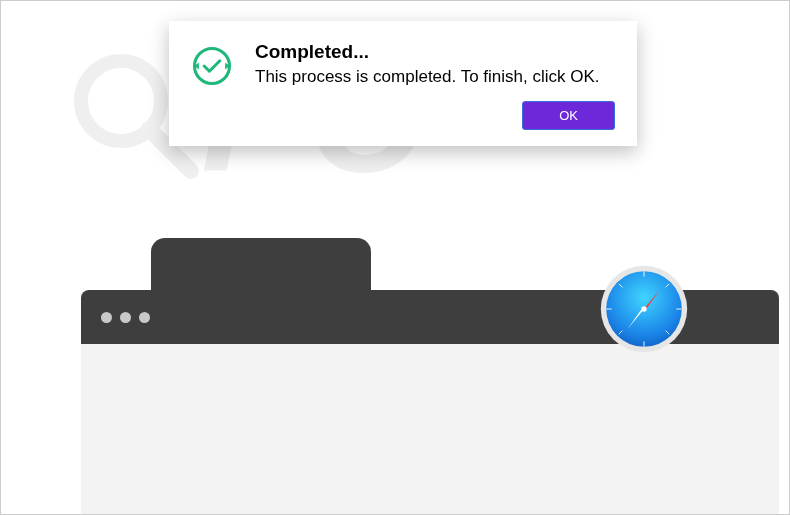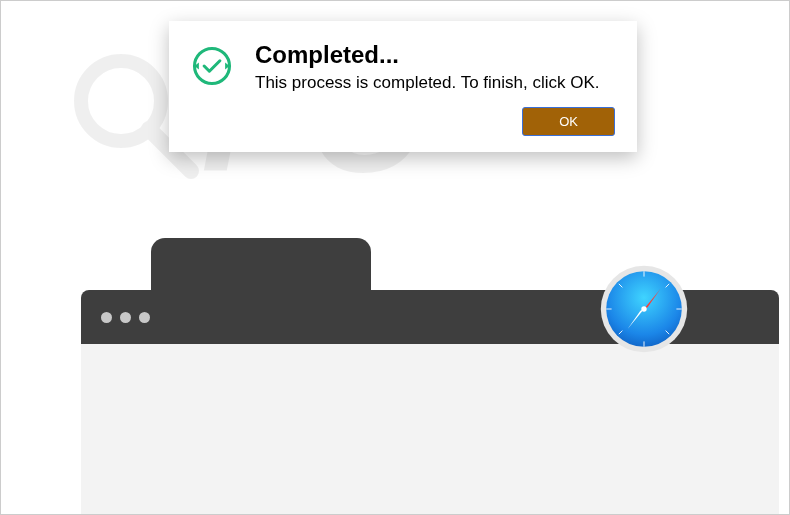--- a/index.html
+++ b/index.html
@@ -103,36 +103,36 @@
     .dialog-icon {
       width: 42px;
       height: 42px;
       flex-shrink: 0;
       margin-top: 4px;
     }
     .dialog-content {
       flex: 1;
     }
     .dialog-title {
-      font-size: 24px;
+      font-size: 19px;
       font-weight: 700;
       color: #000;
       margin-bottom: 4px;
     }
     .dialog-message {
       font-size: 17px;
       color: #000;
     }
     .dialog-actions {
       display: flex;
       justify-content: flex-end;
       margin-top: 14px;
     }
     .ok-button {
-      background: #a16207;
+      background: #6d28d9;
       color: #fff;
       border: 1px solid #3a6fd8;
       padding: 6px 36px;
       font-size: 13px;
       border-radius: 3px;
       cursor: pointer;
     }
   </style>
 </head>
 <body>

